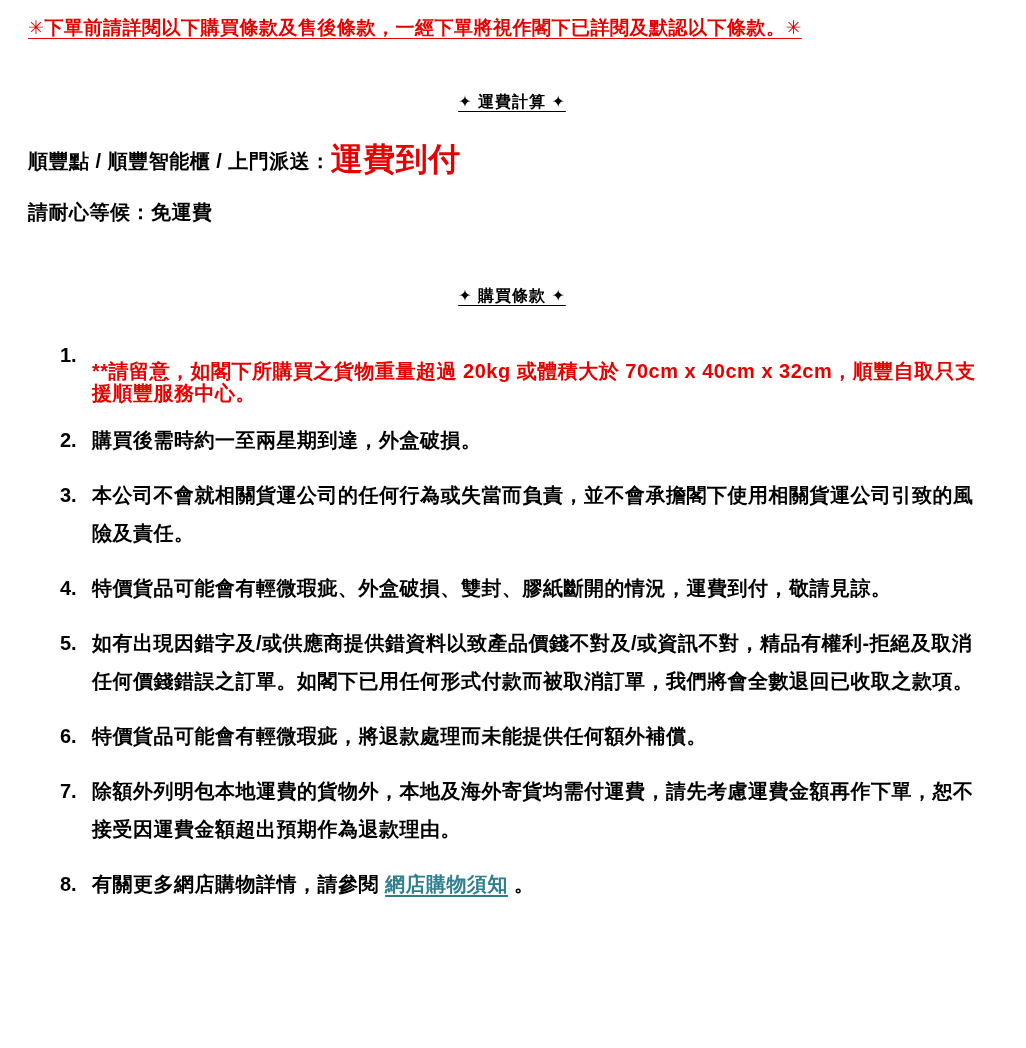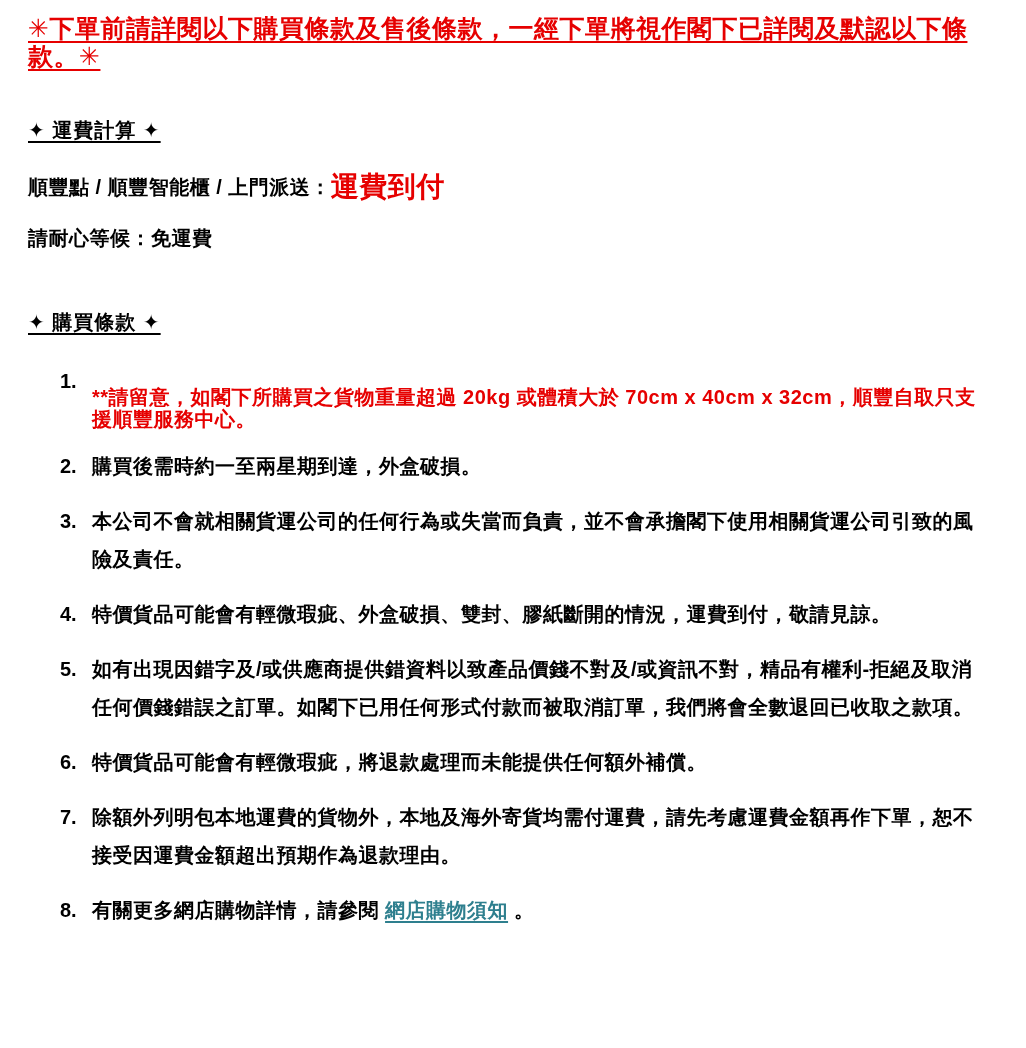--- a/index.html
+++ b/index.html
@@ -17,48 +17,49 @@
     font-size: 20px;
   }
 
   .page {
     padding: 14px 30px 10px 28px;
   }
 
   
   .header-notice {
     color: var(--accent-red, #e60000);
-    font-size: 25px;
+    font-size: 19px;
     line-height: 28px;
     text-decoration: underline;
     text-underline-offset: 4px;
     letter-spacing: 0.5px;
     margin-bottom: 46px;
   }
 
   
   .section-heading {
-    font-size: 20px;
+    font-size: 16px;
     line-height: 28px;
     text-decoration: underline;
     text-underline-offset: 4px;
     letter-spacing: 1px;
     margin-bottom: 26px;
+    text-align: center;
   }
 
   
   .ship-line {
     font-size: 20px;
     line-height: 34px;
     margin-bottom: 20px;
     letter-spacing: 0.5px;
   }
   .ship-line .big-red {
     color: var(--accent-red, #e60000);
-    font-size: 28px;
+    font-size: 32px;
     vertical-align: -2px;
   }
   .ship-line.last {
     margin-bottom: 56px;
     line-height: 28px;
   }
 
   
   .term-list {
     padding-left: 32px;

